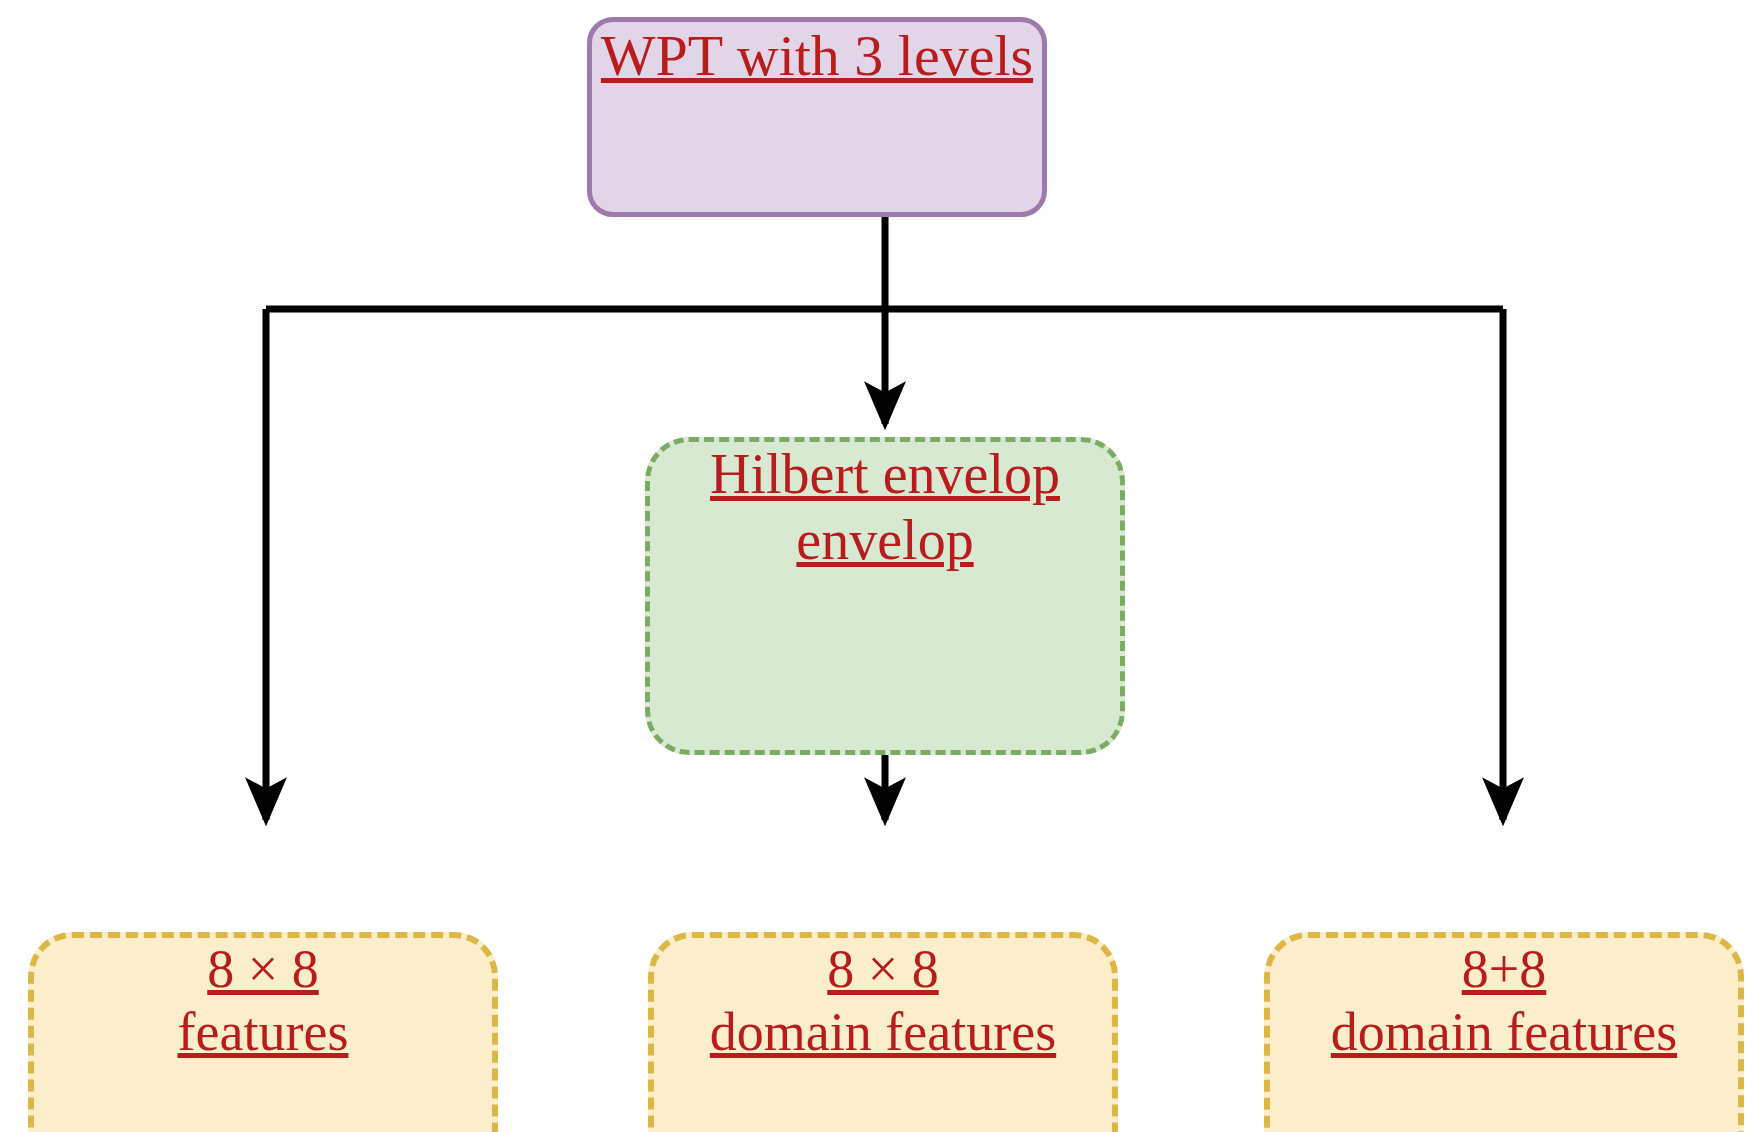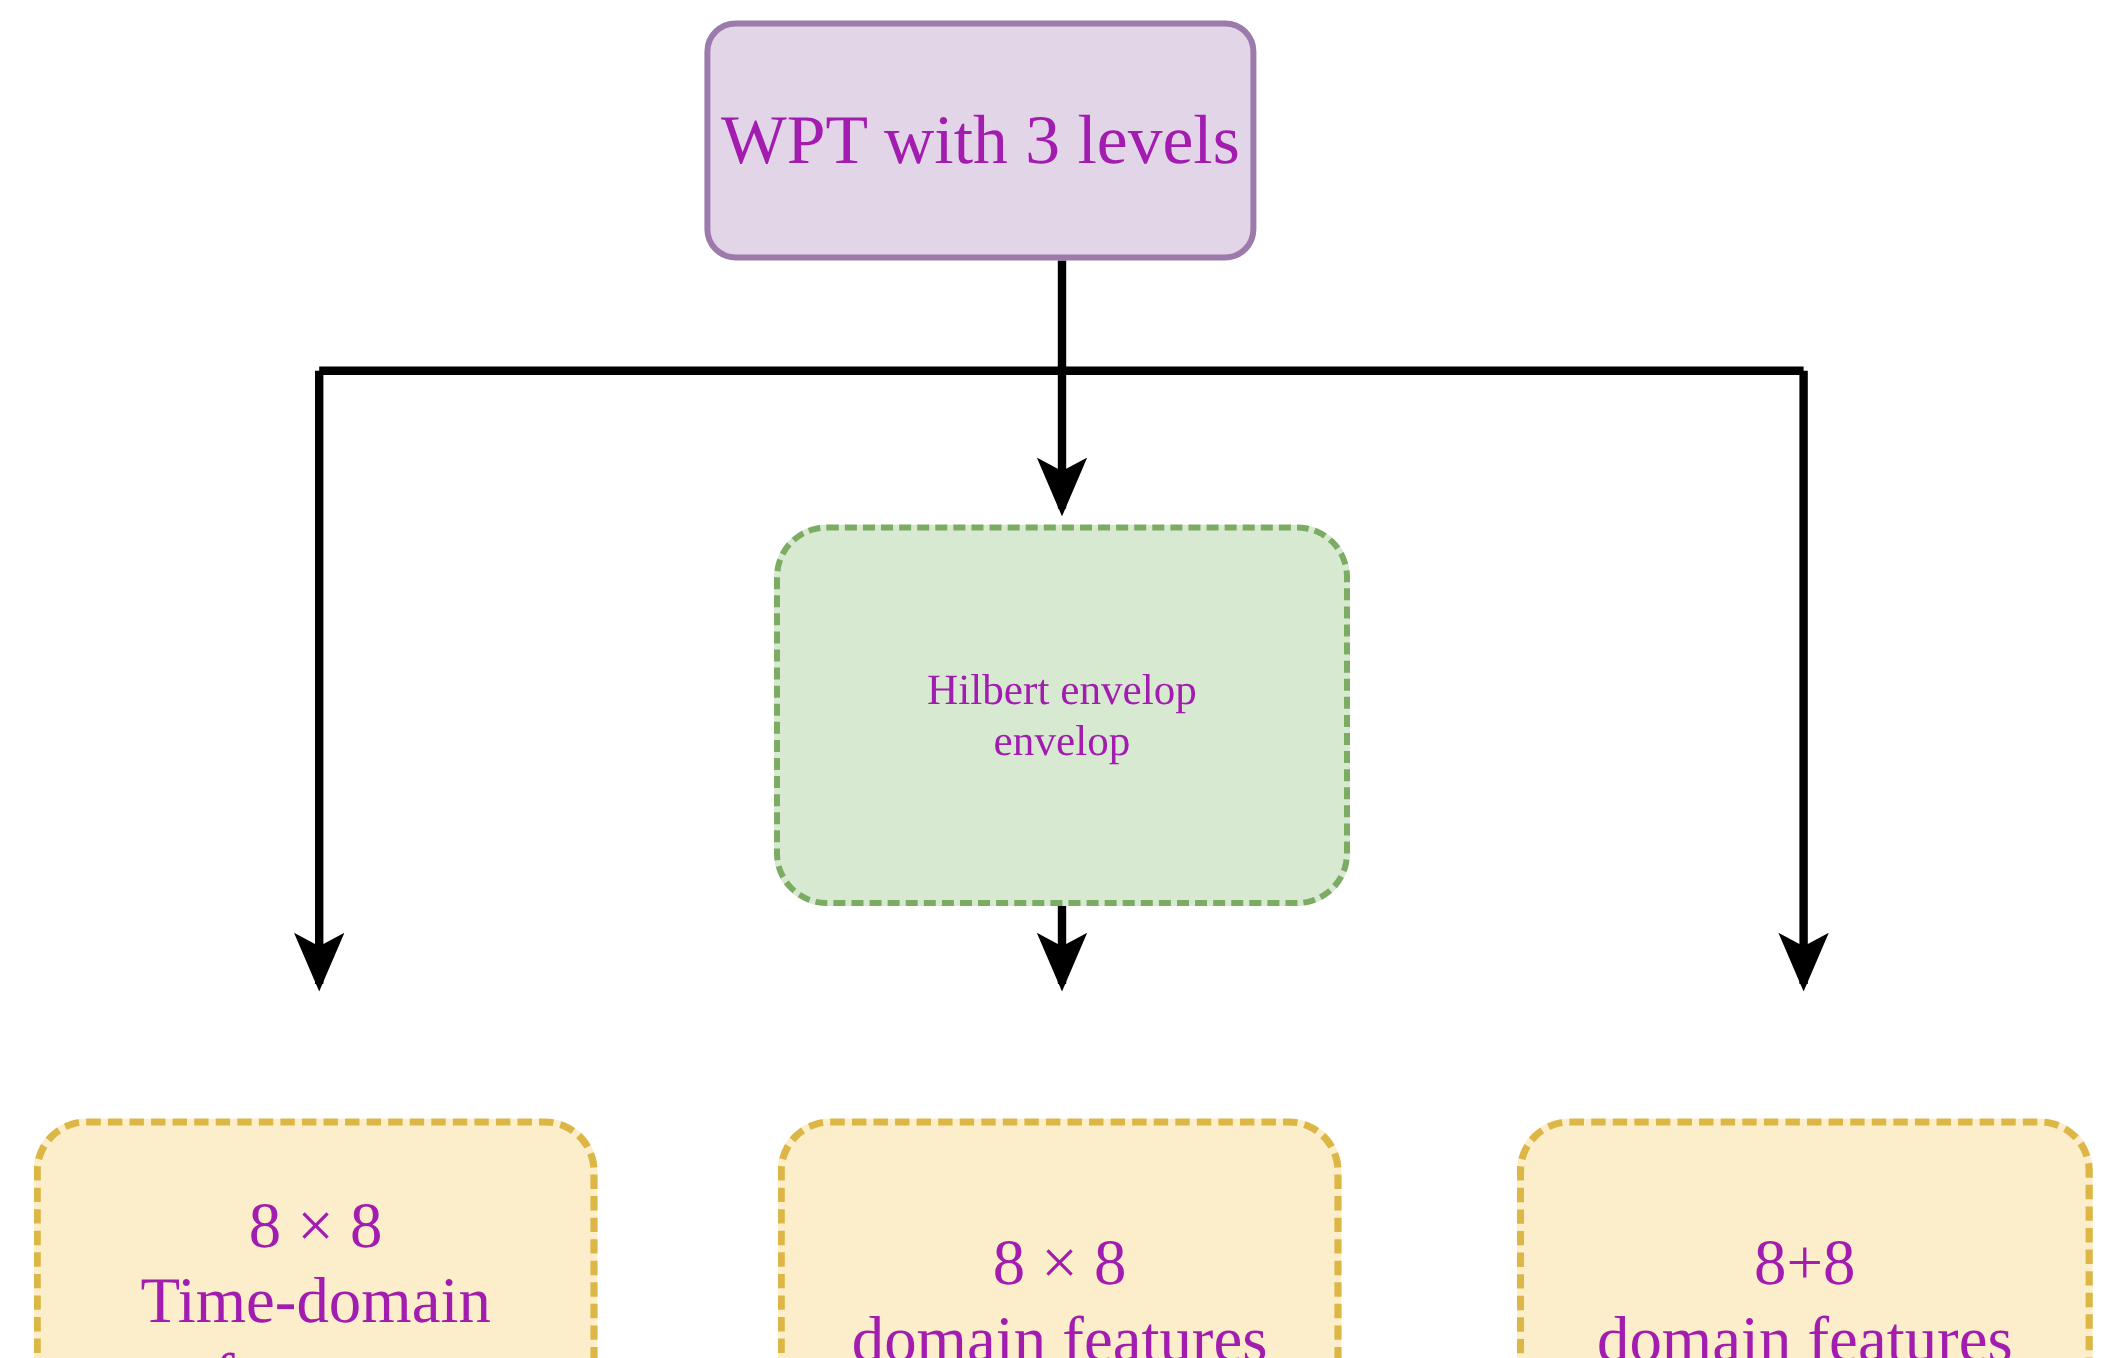--- a/index.html
+++ b/index.html
@@ -14,24 +14,25 @@
     background: #ffffff;
     overflow: hidden;
     font-family: "Liberation Serif", "DejaVu Serif", serif;
   }
   .node {
     position: absolute;
     box-sizing: border-box;
     display: flex;
     flex-direction: column;
     align-items: center;
-    justify-content: center;
+    justify-content: flex-start;
     text-align: center;
-    color: #a21caf;
+    color: #b91c1c;
     line-height: 1.17;
+    text-decoration: underline;
   }
   
   #node-wpt {
     left: 587px;
     top: 17px;
     width: 460px;
     height: 200px;
     background: #e2d5e8;
     border: 5px solid #9c7aac;
     border-radius: 26px;
@@ -39,21 +40,21 @@
   }
   
   #node-hilbert {
     left: 645px;
     top: 437px;
     width: 480px;
     height: 318px;
     background: #d8e9d1;
     border: 5px dashed #7cab64;
     border-radius: 44px;
-    font-size: 36px;
+    font-size: 56px;
   }
   
   .leaf {
     background: #fceecb;
     border: 6px dashed #ddb745;
     border-radius: 44px;
     font-size: 54px;
     padding: 0 12px;
   }
   #node-time {
@@ -117,21 +118,20 @@
     <span class="line1">WPT with 3 levels</span>
   </div>
 
   <div class="node" id="node-hilbert">
     <span class="line1">Hilbert envelop</span>
     <span class="line2">envelop</span>
   </div>
 
   <div class="node leaf" id="node-time">
     <span class="line1">8 × 8</span>
-    <span class="line2">Time-domain</span>
     <span class="line3">features</span>
   </div>
 
   <div class="node leaf" id="node-freq">
     <span class="line1">8 × 8</span>
     <span class="line3">domain features</span>
   </div>
 
   <div class="node leaf" id="node-timefreq">
     <span class="line1">8+8</span>

